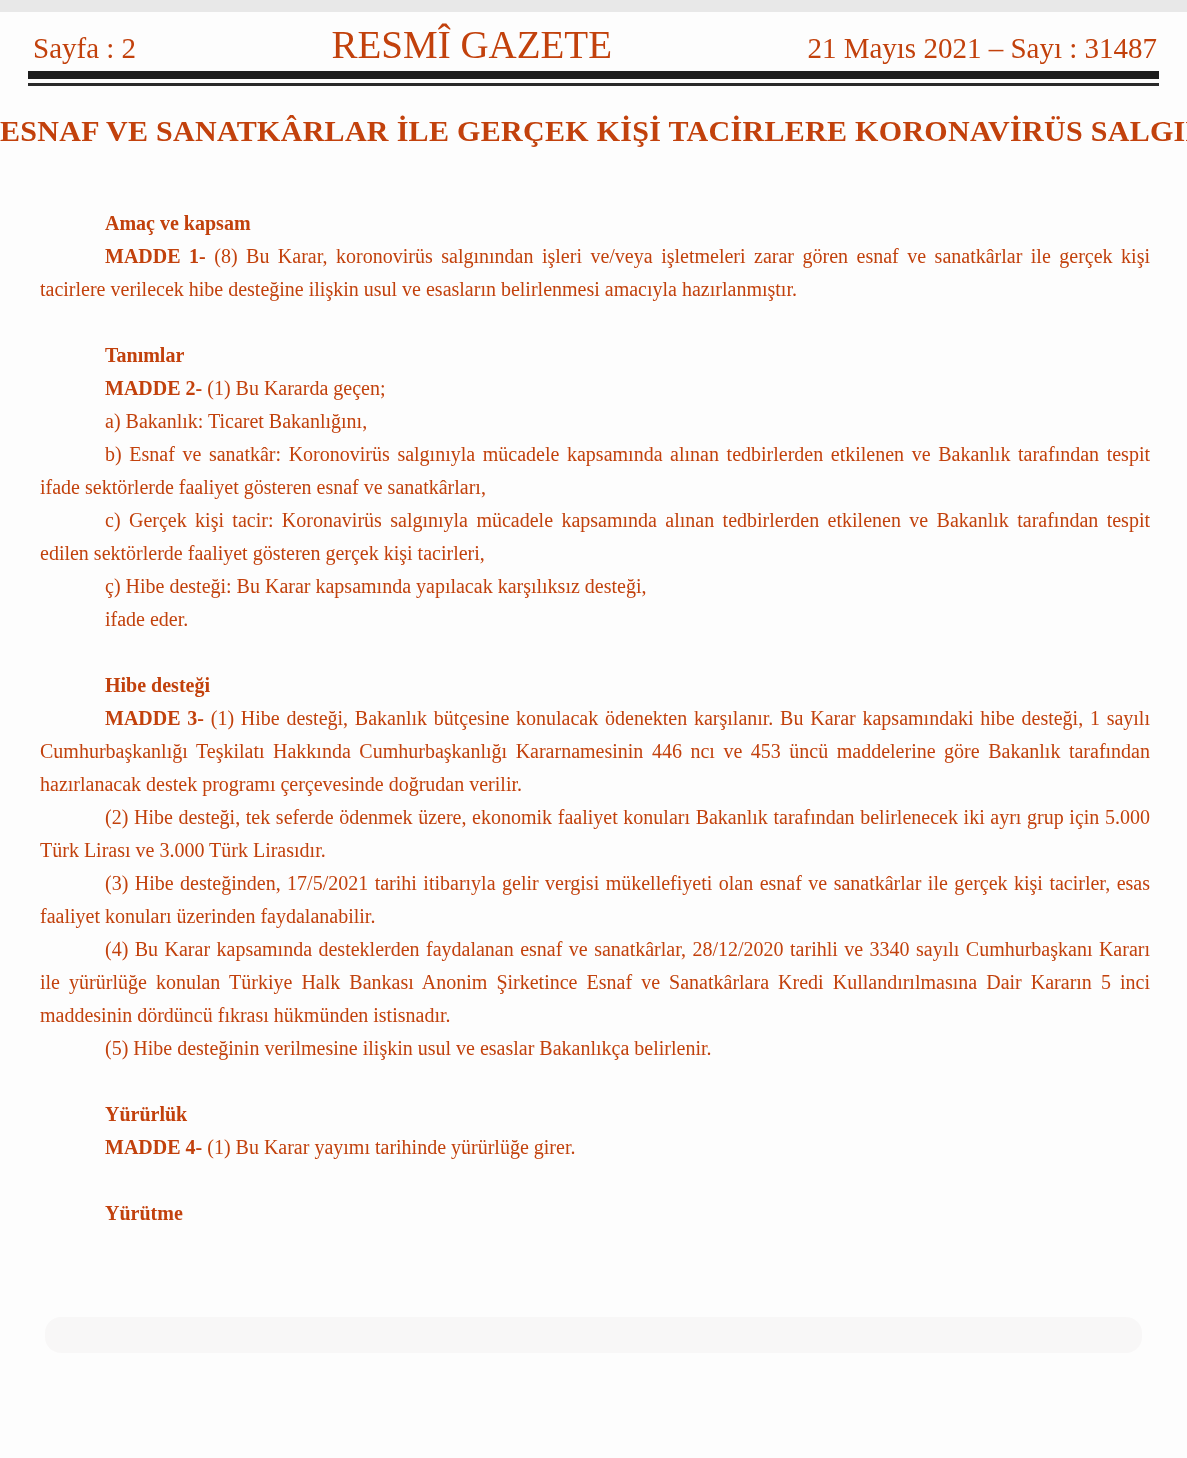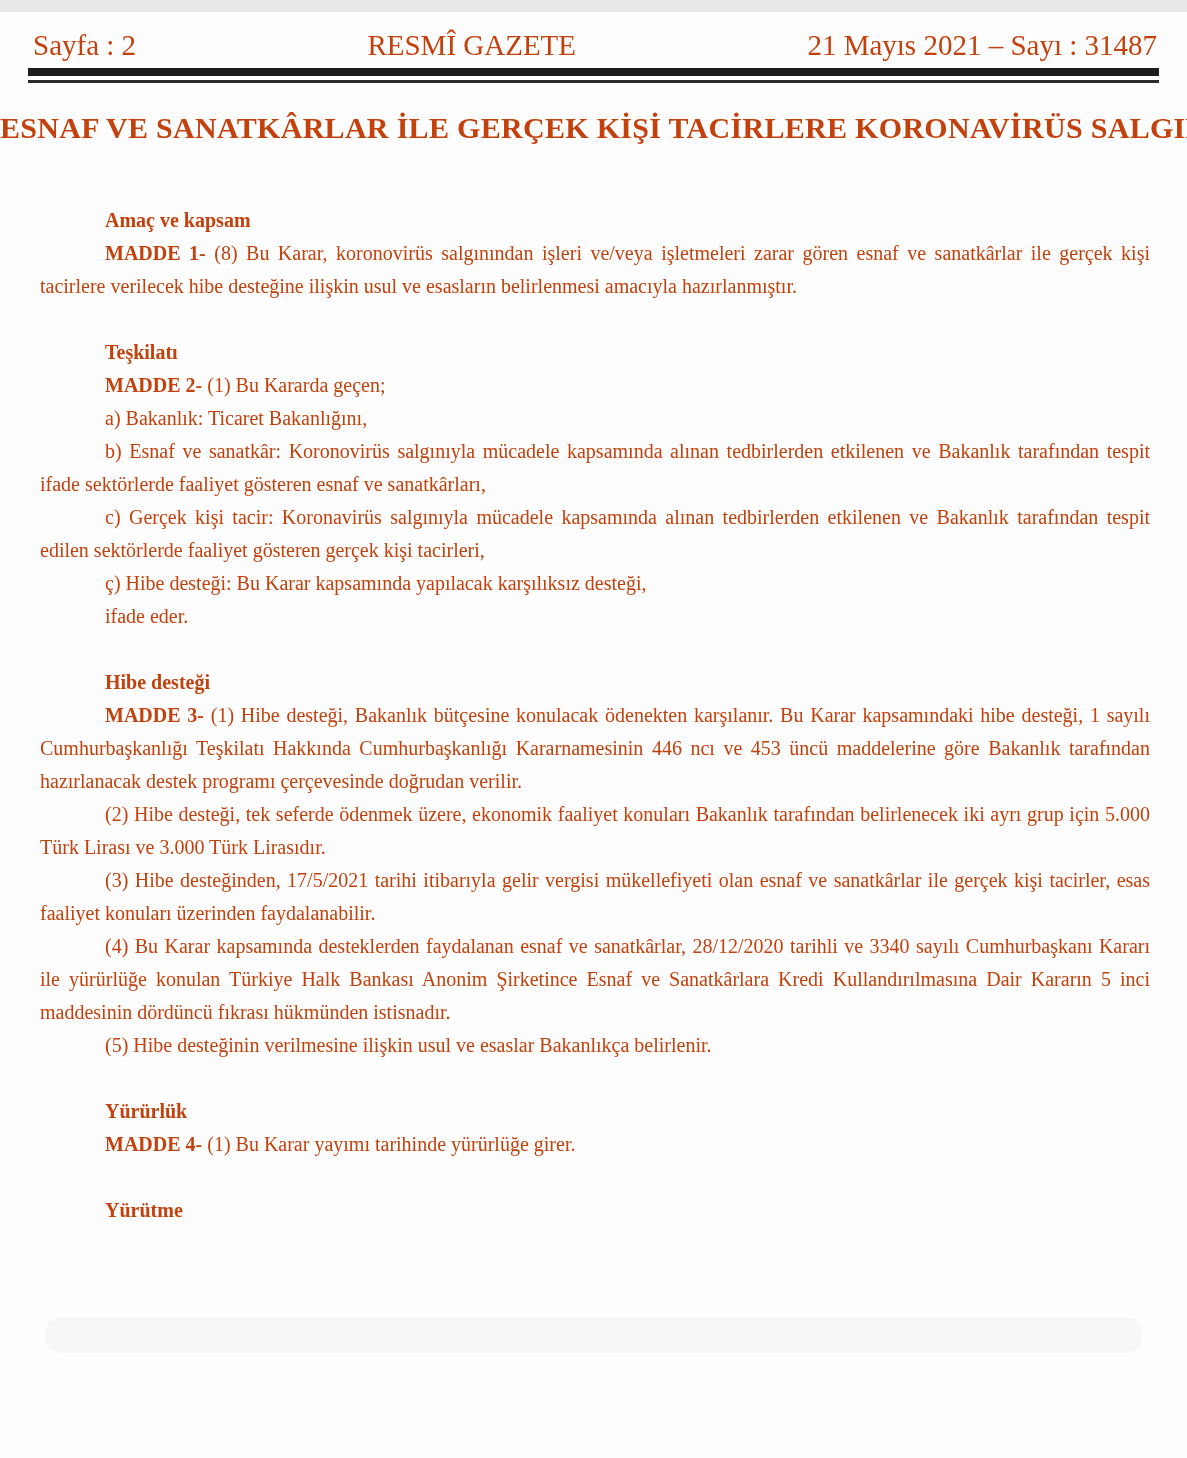--- a/index.html
+++ b/index.html
@@ -21,21 +21,21 @@
   
   .header-row {
     display: flex;
     justify-content: space-between;
     align-items: baseline;
     margin: 16px 30px 0 33px;
     font-size: 29px;
     line-height: 34px;
   }
   .header-row .center-title {
-    font-size: 29px;
+    font-size: 39px;
   }
   .header-rule {
     margin: 6px 28px 0 28px;
     height: 4px;               
     border-top: 8px solid #1c1c1c;
     border-bottom: 3px solid #2a2a2a;
   }
   
   .doc-title {
     margin-top: 24px;
@@ -95,21 +95,21 @@
   </div>
 
   <div class="doc-body">
 
     <div class="doc-section">
       <p class="sec-heading">Amaç ve kapsam</p>
       <p class="para"><span class="lead">MADDE 1-</span><span> (8) Bu Karar, koronovirüs salgınından işleri ve/veya işletmeleri zarar gören esnaf ve sanatkârlar ile gerçek kişi tacirlere verilecek hibe desteğine ilişkin usul ve esasların belirlenmesi amacıyla hazırlanmıştır.</span></p>
     </div>
 
     <div class="doc-section">
-      <p class="sec-heading">Teşkilatı</p>
+      <p class="sec-heading">Tanımlar</p>
       <p class="para"><span class="lead">MADDE 2-</span><span> (1) Bu Kararda geçen;</span></p>
       <p class="para">a) Bakanlık: Ticaret Bakanlığını,</p>
       <p class="para">b) Esnaf ve sanatkâr: Koronovirüs salgınıyla mücadele kapsamında alınan tedbirlerden etkilenen ve Bakanlık tarafından tespit ifade sektörlerde faaliyet gösteren esnaf ve sanatkârları,</p>
       <p class="para">c) Gerçek kişi tacir: Koronavirüs salgınıyla mücadele kapsamında alınan tedbirlerden etkilenen ve Bakanlık tarafından tespit edilen sektörlerde faaliyet gösteren gerçek kişi tacirleri,</p>
       <p class="para">ç) Hibe desteği: Bu Karar kapsamında yapılacak karşılıksız desteği,</p>
       <p class="para">ifade eder.</p>
     </div>
 
     <div class="doc-section">
       <p class="sec-heading">Hibe desteği</p>

